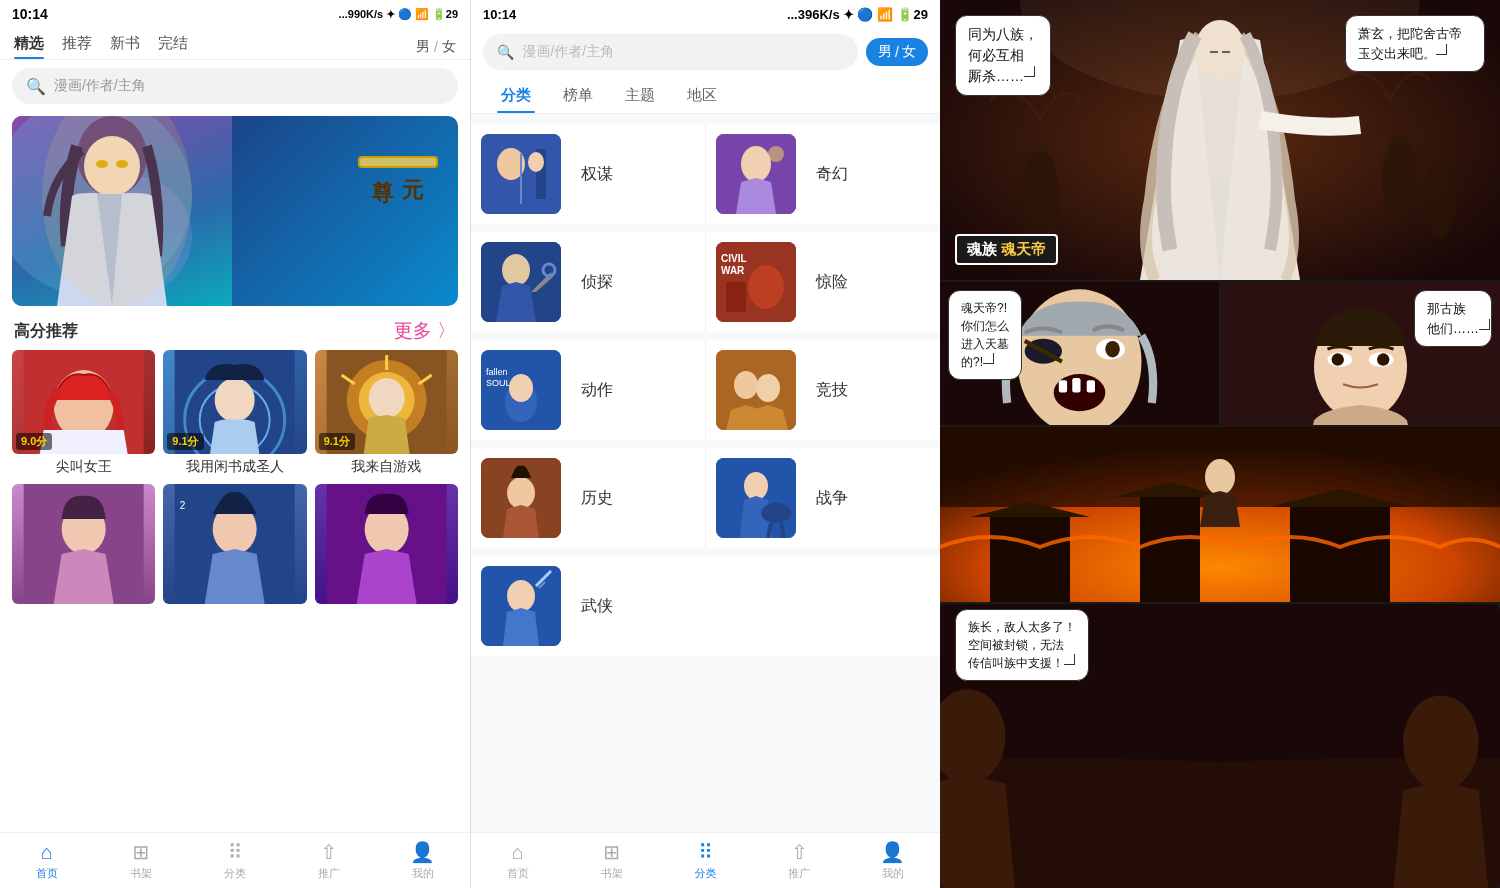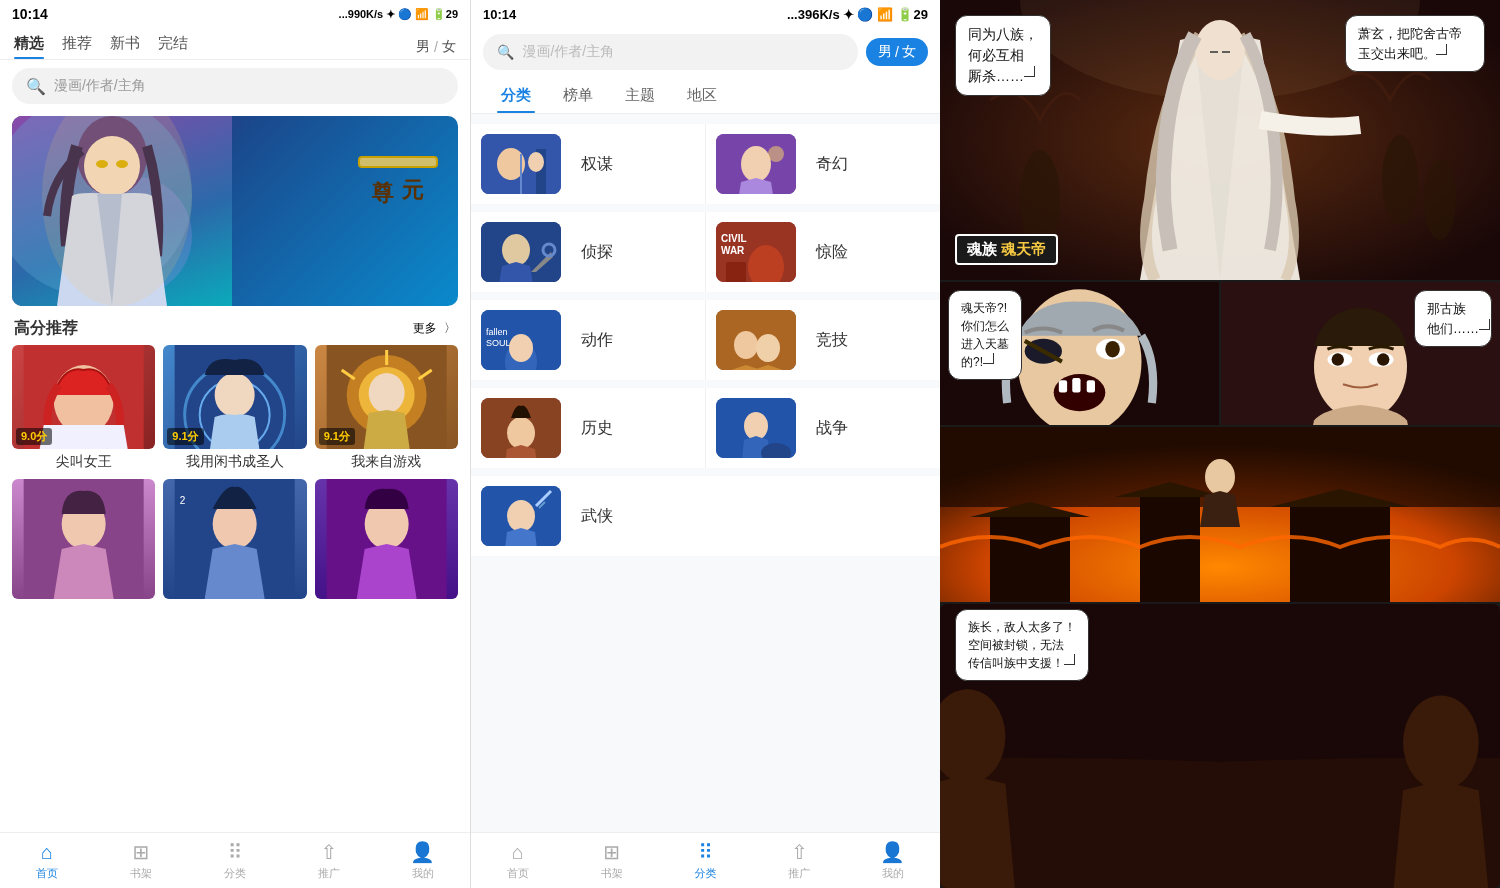--- a/index.html
+++ b/index.html
@@ -300,21 +300,21 @@
     }
 
     .cat-list {
       flex: 1;
       overflow-y: auto;
       padding: 10px 0;
       background: #f8f9fa;
     }
     .cat-thumb {
       width: 80px;
-      height: 60px;
+      height: 80px;
       border-radius: 8px;
       overflow: hidden;
       flex-shrink: 0;
     }
     .cat-name {
       font-size: 16px;
       color: #333;
       margin-left: 20px;
       font-weight: 500;
     }
@@ -490,21 +490,21 @@
     </div>
     <div class="banner-title-tag">
       
       元<br>尊
     </div>
   </div>
 
   <div class="section-header">
     <span class="section-title">高分推荐</span>
     <span class="section-more">
-      <span style="color:#000000;font-size:12px;font-family:Liberation Mono, monospace;">更多 〉</span>
+      <span style="color:#ec4899;font-size:19px;">更多 〉</span>
     </span>
   </div>
 
   <div class="manga-grid">
     <div class="manga-card">
       <div class="manga-cover cover-c1">
         <svg width="100%" height="140" viewBox="0 0 120 140">
           <rect width="120" height="140" fill="#c03030"></rect>
           <ellipse cx="60" cy="55" rx="30" ry="35" fill="#f0c0a0"></ellipse>
           <path d="M30 50 Q40 20 60 25 Q80 20 90 50" fill="#dd2222" stroke="#aa1111" stroke-width="2"></path>

